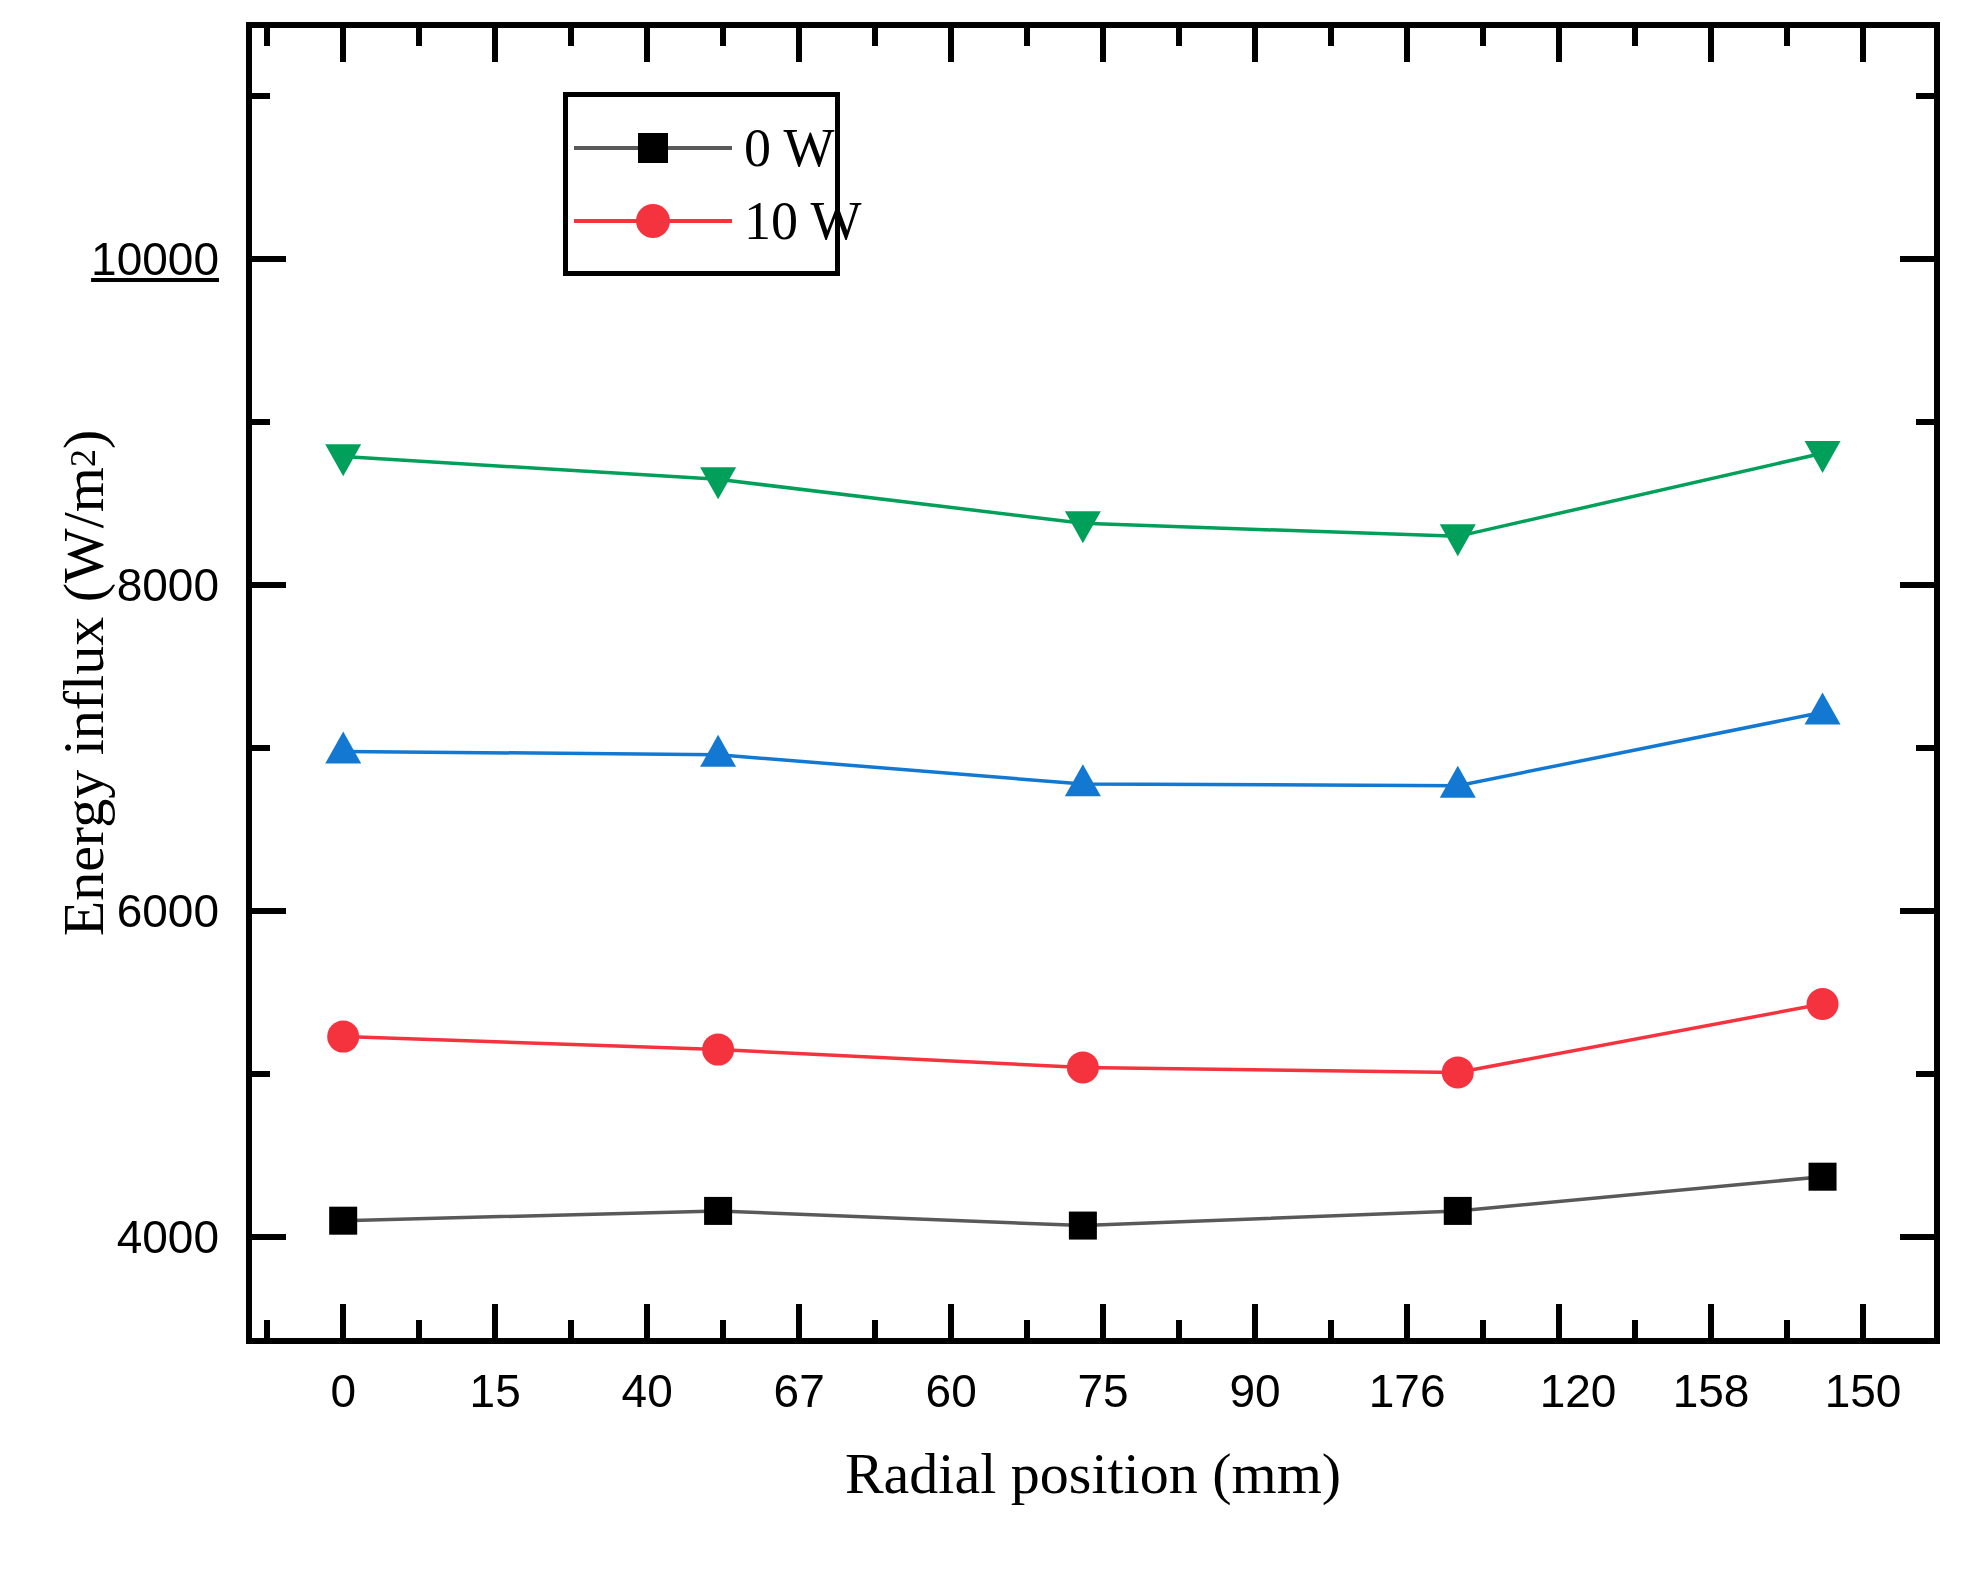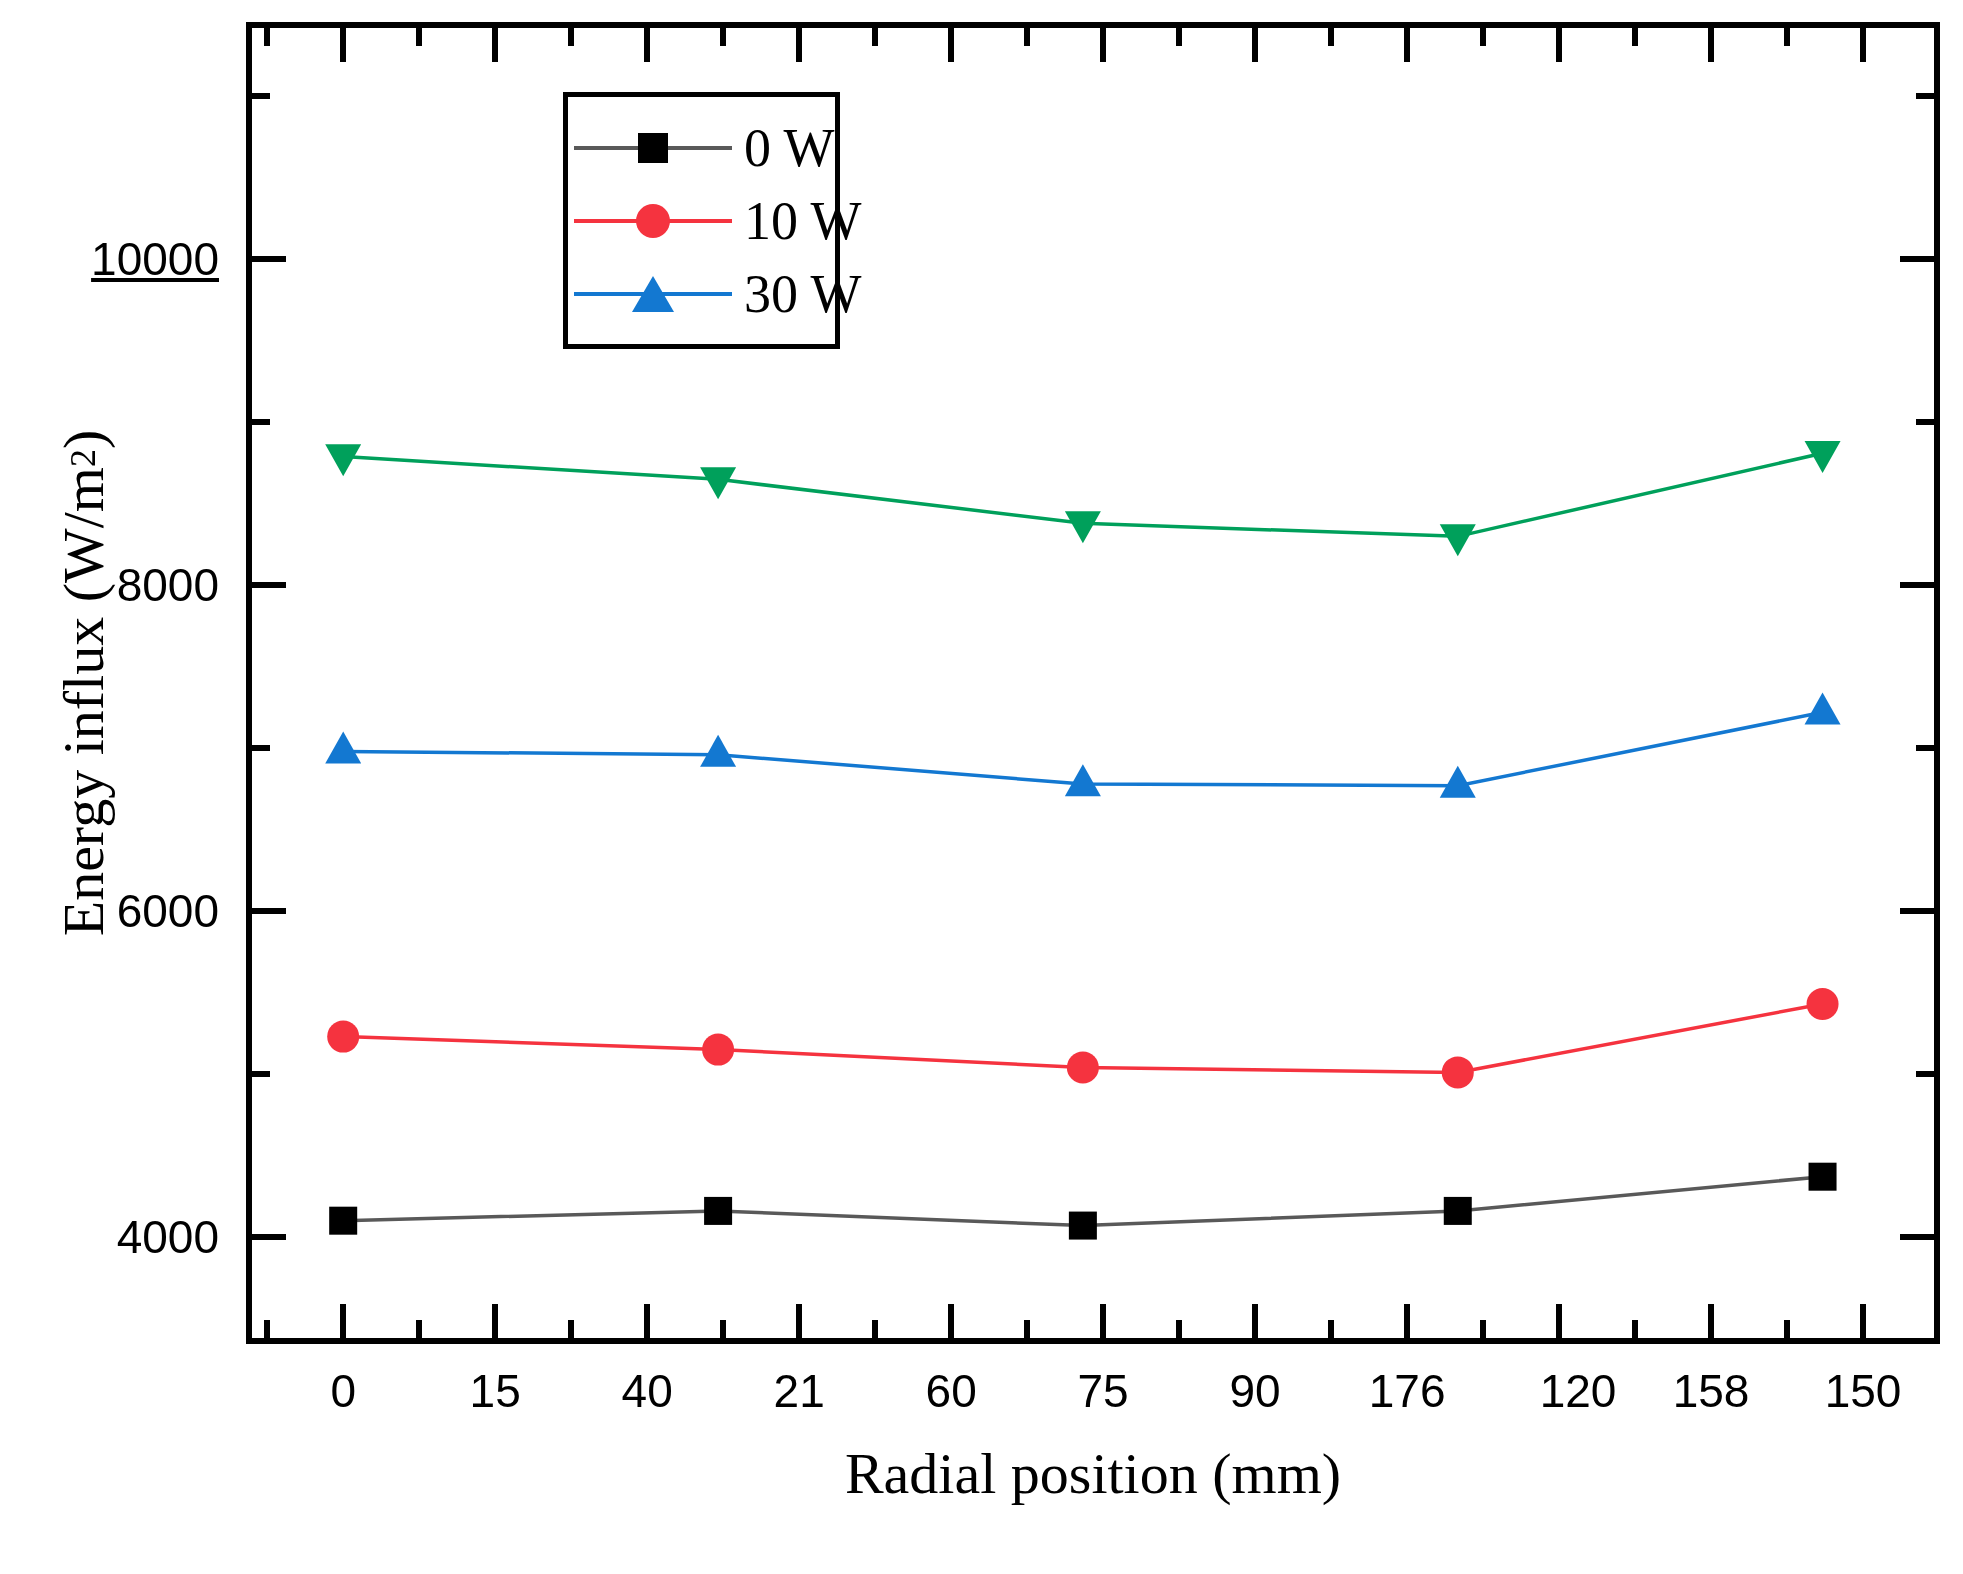--- a/index.html
+++ b/index.html
@@ -140,21 +140,21 @@
       <div class="ytick-label" style="top: 1236.98px;">4000</div>
       <div class="ytick-label" style="top: 911.109px;">6000</div>
       <div class="ytick-label" style="top: 585.239px;">8000</div>
       <div class="ytick-label" style="top: 259.368px; text-decoration: underline;">10000</div>
     </div>
 
   <div id="x-tick-labels">
       <div class="xtick-label" style="left: 343.193px;">0</div>
       <div class="xtick-label" style="left: 495.181px;">15</div>
       <div class="xtick-label" style="left: 647.169px;">40</div>
-      <div class="xtick-label" style="left: 799.157px;">21</div>
+      <div class="xtick-label" style="left: 799.157px;">67</div>
       <div class="xtick-label" style="left: 951.145px;">60</div>
       <div class="xtick-label" style="left: 1103.13px;">75</div>
       <div class="xtick-label" style="left: 1255.12px;">90</div>
       <div class="xtick-label" style="left: 1407.11px;">176</div>
       <div class="xtick-label" style="left: 1578px;">120</div>
       <div class="xtick-label" style="left: 1711.08px;">158</div>
       <div class="xtick-label" style="left: 1863.07px;">150</div>
     </div>
 
   <div id="x-axis-title">Radial position (mm)</div>
@@ -274,23 +274,16 @@
           </div>
           <div class="legend-label">0 W</div>
         </div>
         <div class="legend-entry">
           <div class="legend-sample">
             <div class="legend-line" style="background: rgb(245, 51, 63);"></div>
             <div class="legend-marker m-circle"></div>
           </div>
           <div class="legend-label">10 W</div>
         </div>
-        <div class="legend-entry">
-          <div class="legend-sample">
-            <div class="legend-line" style="background: rgb(19, 120, 209);"></div>
-            <div class="legend-marker m-triangle-up"></div>
-          </div>
-          <div class="legend-label">30 W</div>
-        </div>
       </div>
   </div>
 
 </div>
 
 </body></html>

